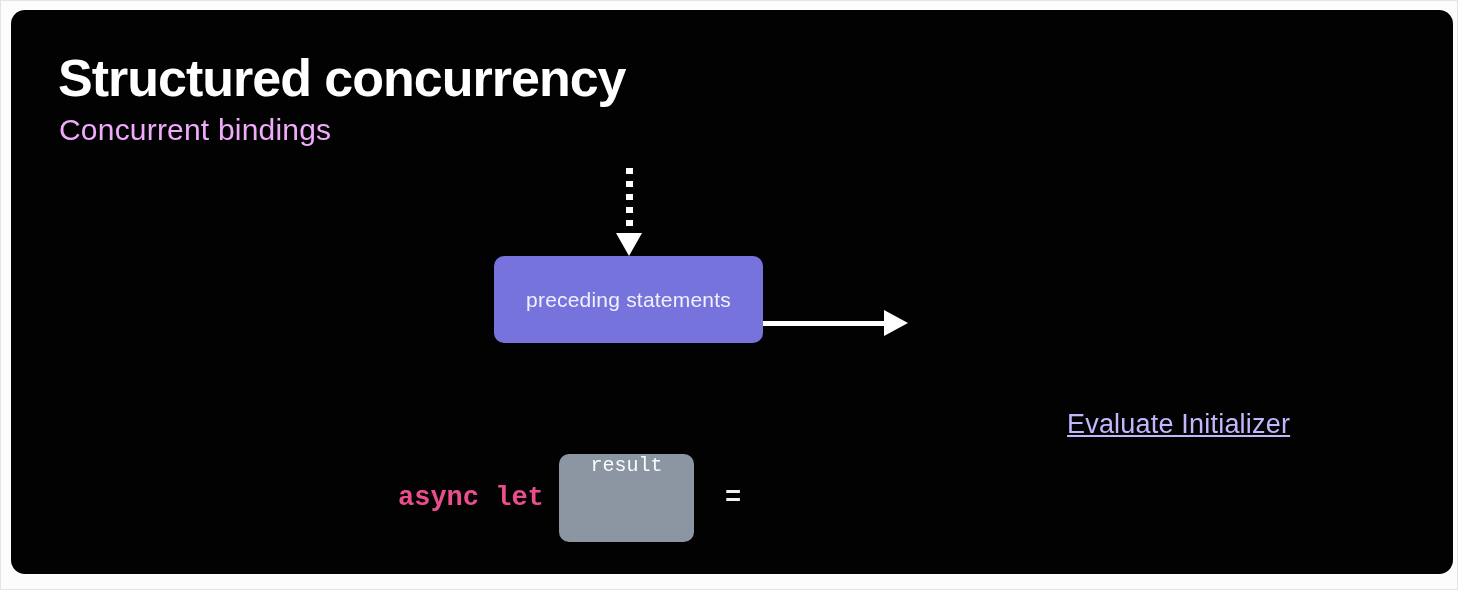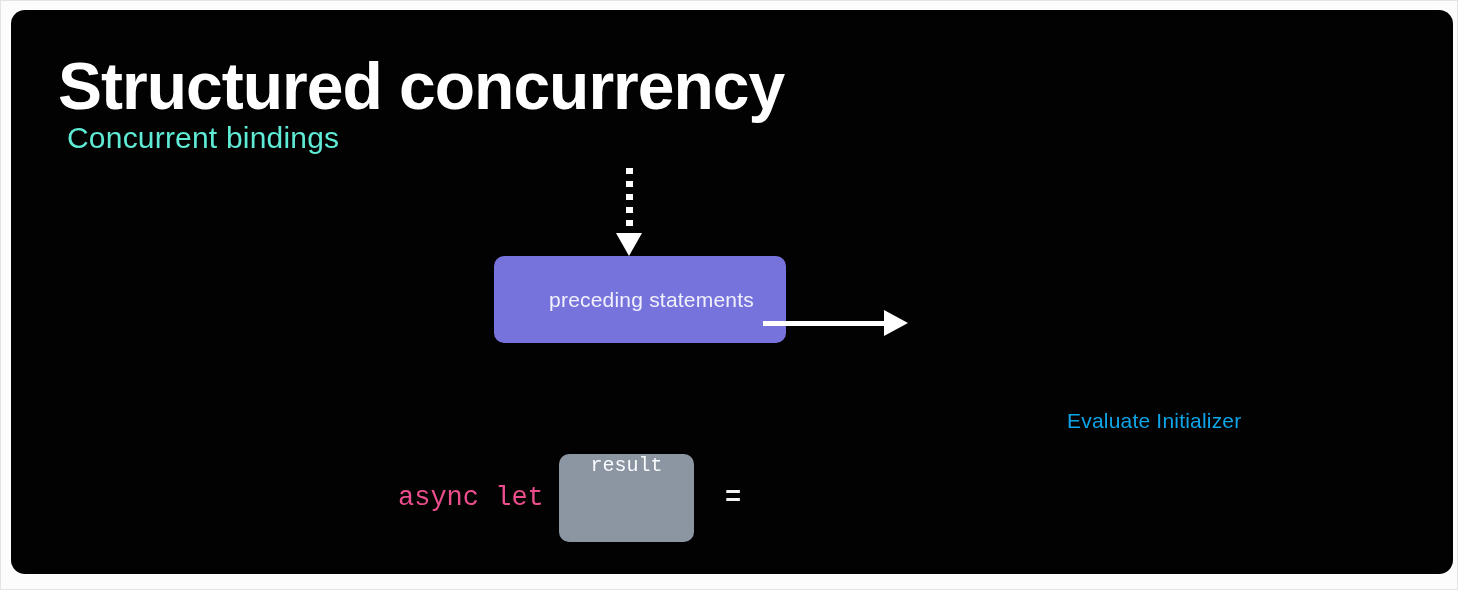--- a/index.html
+++ b/index.html
@@ -25,34 +25,34 @@
     width: 1442px;
     height: 564px;
     background: var(--slide-bg, #020202);
     border-radius: 14px;
   }
   .slide-title {
     position: absolute;
     left: 47px;
     top: 38px;
     margin: 0;
-    font-size: 66px;
+    font-size: 52px;
     font-weight: 700;
     letter-spacing: -1px;
     color: #ffffff;
   }
   .slide-subtitle {
     position: absolute;
     left: 48px;
     top: 103px;
-    margin: 8px;
+    margin: 0;
     font-size: 30px;
     font-weight: 400;
     letter-spacing: 0.2px;
-    color: #5eead4;
+    color: #f0abfc;
   }
   
   .dotted-arrow {
     position: absolute;
     left: 604px;
     top: 158px;
     width: 28px;
     height: 90px;
   }
   .dotted-line {
@@ -78,21 +78,21 @@
     position: absolute;
     background: var(--node-purple, #7674dc);
     border-radius: 10px;
     display: flex;
     align-items: center;
     justify-content: center;
     color: #f1f0fc;
     font-size: 21px;
     letter-spacing: 0.2px;
   }
-  .node-preceding { left: 483px; top: 246px; width: 269px; height: 87px; padding-left: 23px; }
+  .node-preceding { left: 483px; top: 246px; width: 269px; height: 87px; }
   .node-create    { left: 898px; top: 289px; width: 268px; height: 89px; }
   
   .h-arrow {
     position: absolute;
     left: 752px;
     top: 300px;
     width: 146px;
     height: 27px;
   }
   .h-line {
@@ -110,35 +110,36 @@
     width: 0;
     height: 0;
     border-top: 13px solid transparent;
     border-bottom: 13px solid transparent;
     border-left: 24px solid #ffffff;
   }
   .annotation {
     position: absolute;
     left: 1056px;
     top: 399px;
-    font-size: 21px;
+    font-size: 27px;
     letter-spacing: 0.2px;
-    color: #0ea5e9;
+    color: #c4b5fd;
+    text-decoration: underline;
   }
   
   .code-keyword {
     position: absolute;
     left: 387px;
     top: 444px;
     height: 88px;
     display: flex;
     align-items: center;
     font-family: "Liberation Mono", "DejaVu Sans Mono", monospace;
     font-size: 27px;
-    font-weight: 400;
+    font-weight: 700;
     color: var(--keyword-pink, #ec4d8c);
     white-space: pre;
   }
   .code-box {
     position: absolute;
     top: 444px;
     height: 88px;
     background: var(--code-box-gray, #8b96a2);
     border-radius: 10px;
     display: flex;

